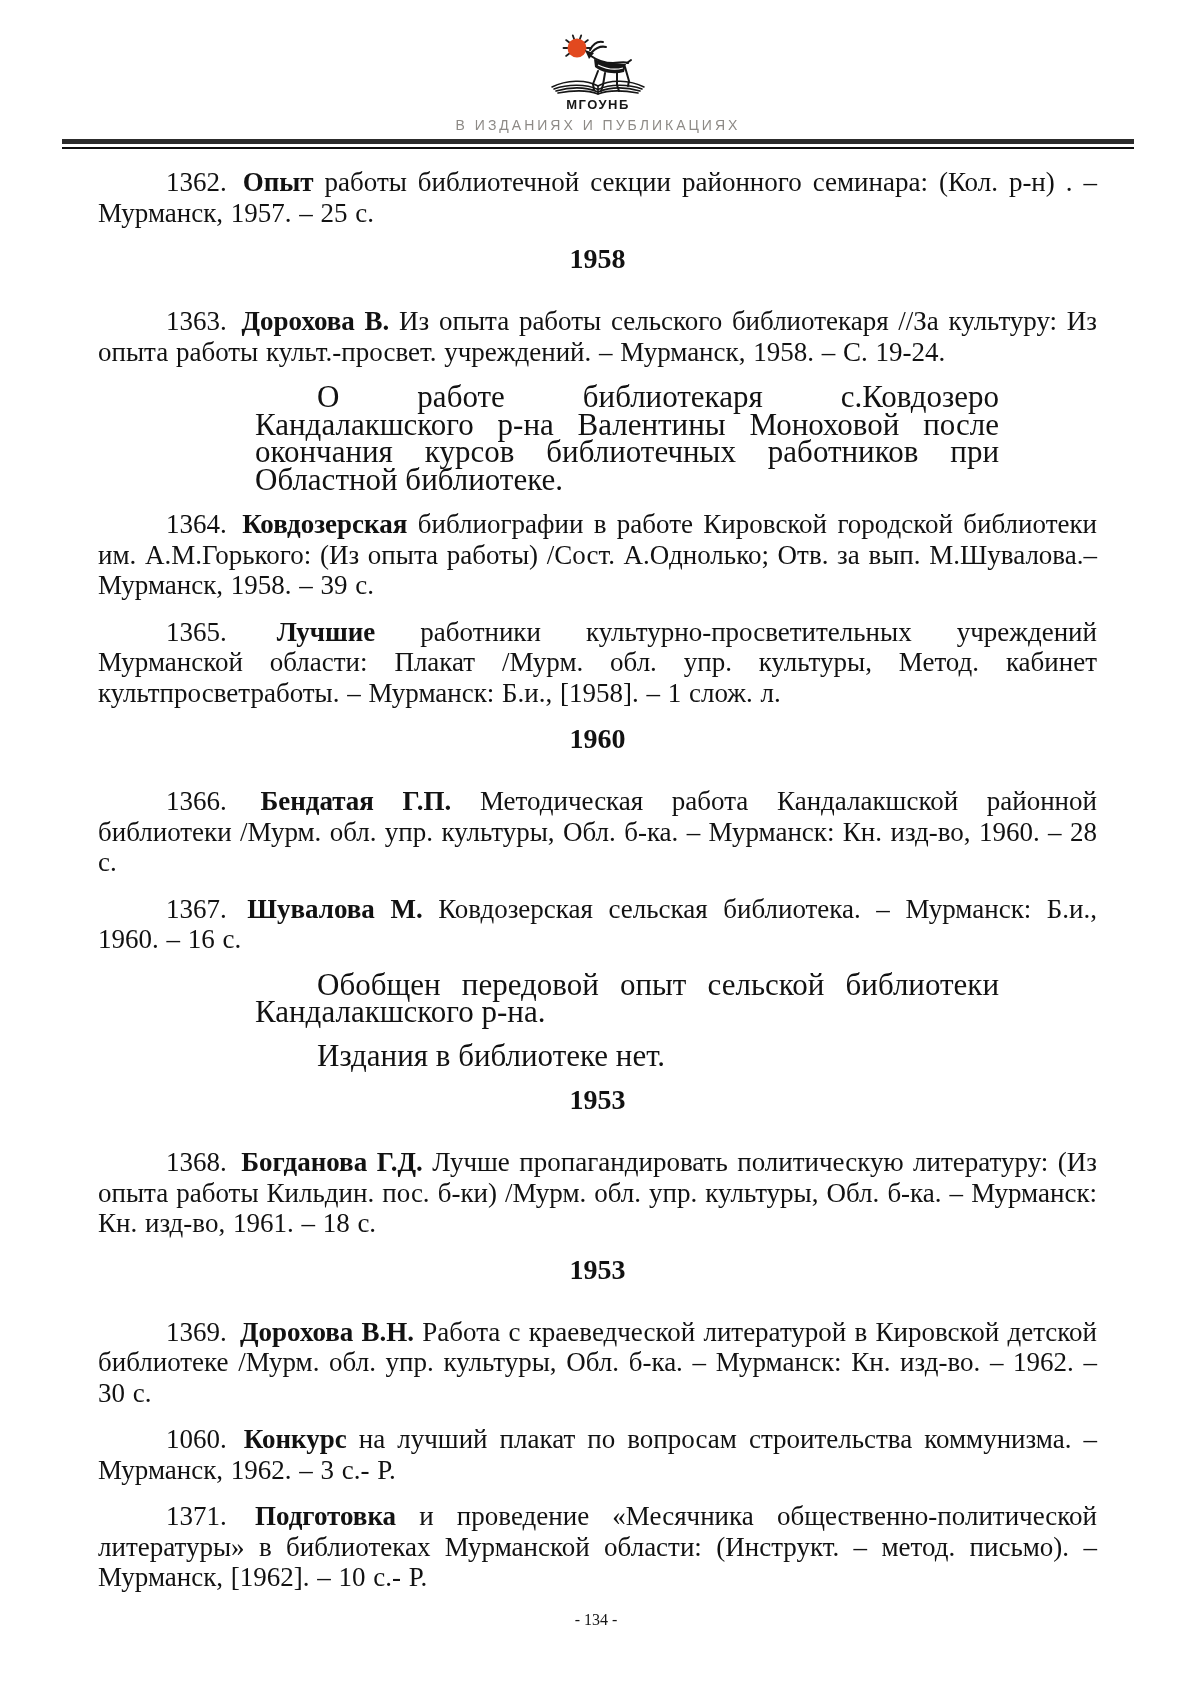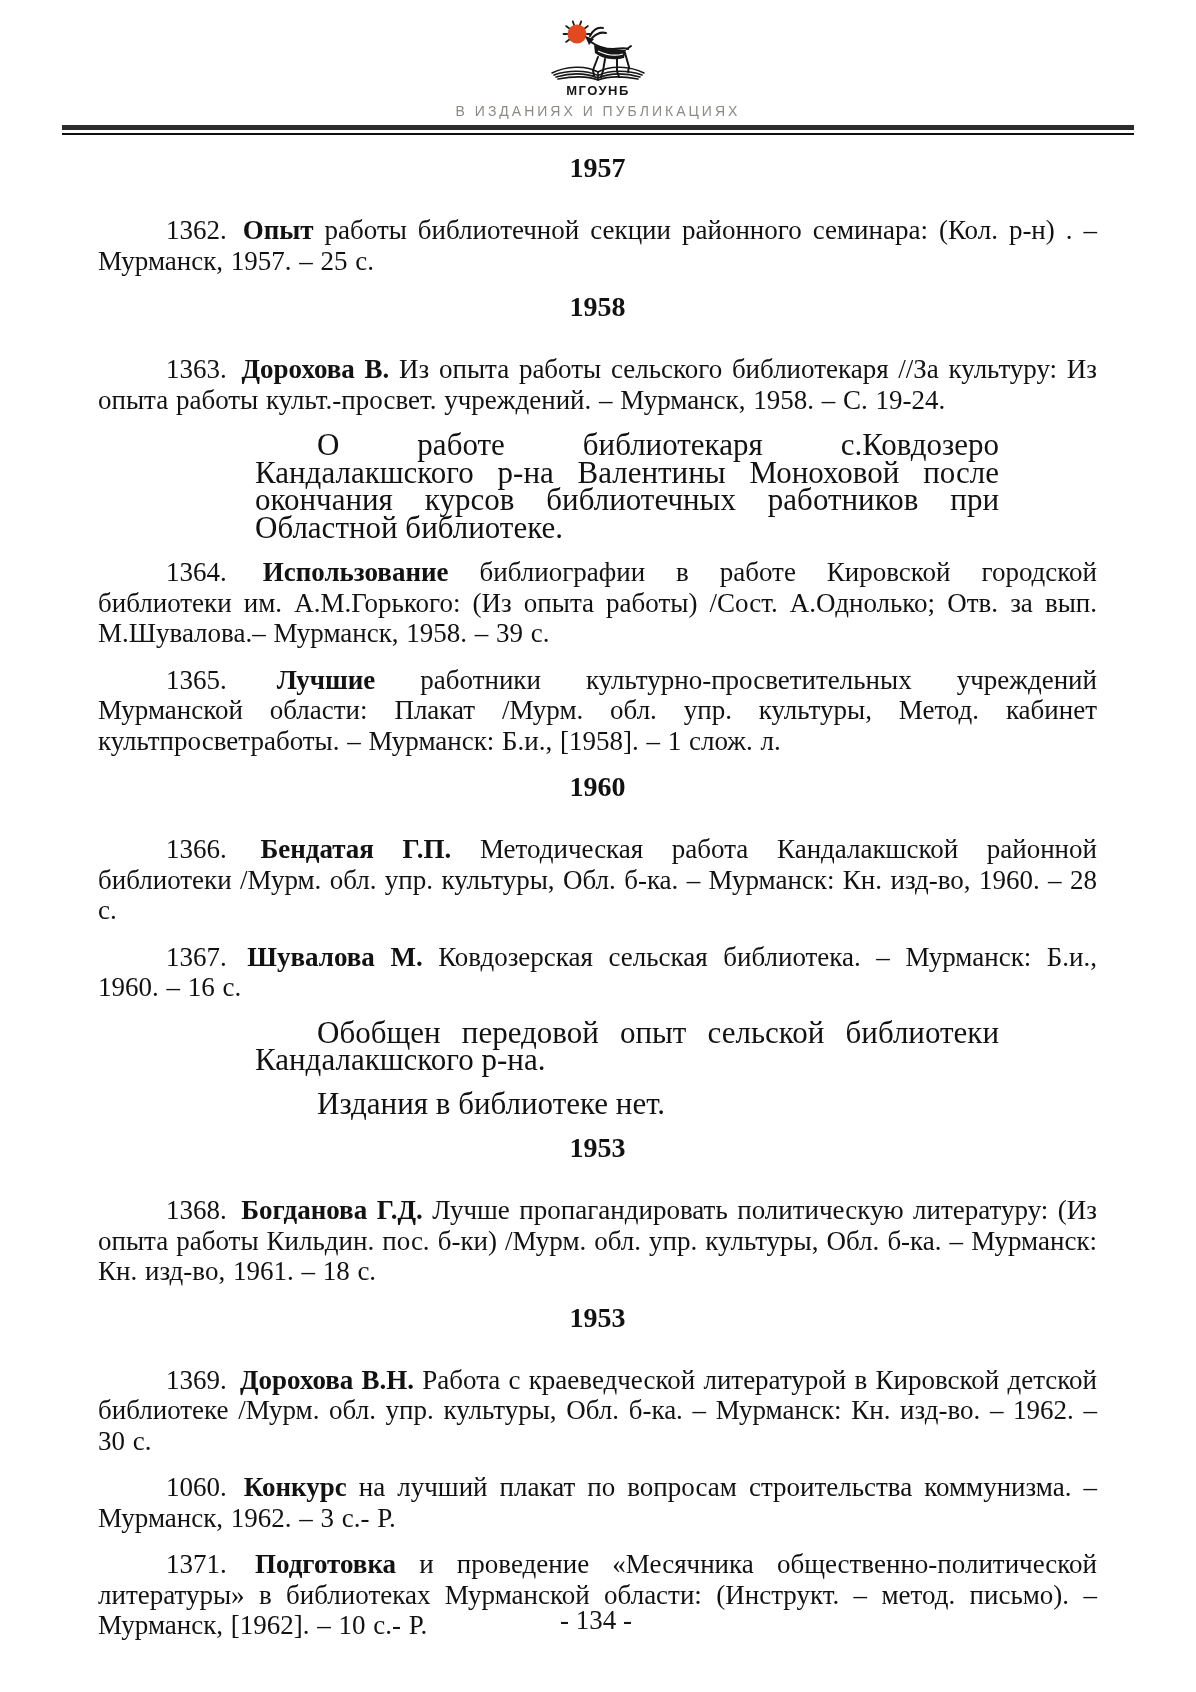--- a/index.html
+++ b/index.html
@@ -6,21 +6,21 @@
   .page {
     position:relative;
     width:1196px; height:1692px;
     margin:0 auto;
     background:#ffffff;
     font-family:"Liberation Serif", serif;
     color:#121212;
     overflow:hidden;
   }
   
-  .masthead { text-align:center; padding-top:20px; }
+  .masthead { text-align:center; padding-top:34px; }
   .logo-svg { display:block; margin:0 auto; }
   .acronym {
     font-family:"Liberation Sans", sans-serif;
     font-weight:700; font-size:13px; letter-spacing:1.5px;
     color:#161616; margin-top:1px;
   }
   .subtitle {
     font-family:Liberation Sans, sans-serif;
     font-size:14px; letter-spacing:3px;
     color:#8d8a86; margin-top:5px; white-space:nowrap;
@@ -48,21 +48,21 @@
   p.entry b.lead { font-weight:700; }
   .notes { margin:4px 85px 2px 144px; }
   p.note {
     font-size:31px; line-height:27.5px;
     text-align:justify; text-indent:62px;
     margin:16px;
   }
   
   .pageno {
     position:absolute; left:0; right:4px; top:1606px;
-    text-align:center; font-size:27px; line-height:28px;
+    text-align:center; font-size:16px; line-height:28px;
     color:#161616;
   }
 </style>
 </head>
 <body>
 
 <div class="page">
 
   <div class="masthead">
     <svg class="logo-svg" width="116" height="62" viewBox="0 0 116 62" aria-hidden="true">
@@ -101,37 +101,36 @@
         <line x1="58" y1="52" x2="58" y2="60"></line>
       </g>
     </svg>
     <div class="acronym">МГОУНБ</div>
     <div class="subtitle">В ИЗДАНИЯХ И ПУБЛИКАЦИЯХ</div>
   </div>
   <div class="rule"></div>
 
   <div class="content">
 
-    <h2 class="year">1957</h2>
 
     <div class="entry-block">
       <p class="entry"><span class="num">1362.</span> <b class="lead">Опыт</b> <span>работы библиотечной секции районного семинара: (Кол. р-н) . – Мурманск, 1957. – 25 с.</span></p>
     </div>
 
     <h2 class="year">1958</h2>
 
     <div class="entry-block">
       <p class="entry"><span class="num">1363.</span> <b class="lead">Дорохова В.</b> <span>Из опыта работы сельского библиотекаря //За культуру: Из опыта работы культ.-просвет. учреждений. – Мурманск, 1958. – С. 19-24.</span></p>
       <div class="notes">
         <p class="note">О работе библиотекаря с.Ковдозеро Кандалакшского р-на Валентины Моноховой после окончания курсов библиотечных работников при Областной библиотеке.</p>
       </div>
     </div>
 
     <div class="entry-block">
-      <p class="entry"><span class="num">1364.</span> <b class="lead">Использование</b> <span>библиографии в работе Кировской городской библиотеки им. А.М.Горького: (Из опыта работы) /Сост. А.Однолько; Отв. за вып. М.Шувалова.– Мурманск, 1958. – 39 с.</span></p>
+      <p class="entry"><span class="num">1364.</span> <b class="lead">Ковдозерская</b> <span>библиографии в работе Кировской городской библиотеки им. А.М.Горького: (Из опыта работы) /Сост. А.Однолько; Отв. за вып. М.Шувалова.– Мурманск, 1958. – 39 с.</span></p>
     </div>
 
     <div class="entry-block">
       <p class="entry"><span class="num">1365.</span> <b class="lead">Лучшие</b> <span>работники культурно-просветительных учреждений Мурманской области: Плакат /Мурм. обл. упр. культуры, Метод. кабинет культпросветработы. – Мурманск: Б.и., [1958]. – 1 слож. л.</span></p>
     </div>
 
     <h2 class="year">1960</h2>
 
     <div class="entry-block">
       <p class="entry"><span class="num">1366.</span> <b class="lead">Бендатая Г.П.</b> <span>Методическая работа Кандалакшской районной библиотеки /Мурм. обл. упр. культуры, Обл. б-ка. – Мурманск: Кн. изд-во, 1960. – 28 с.</span></p>

